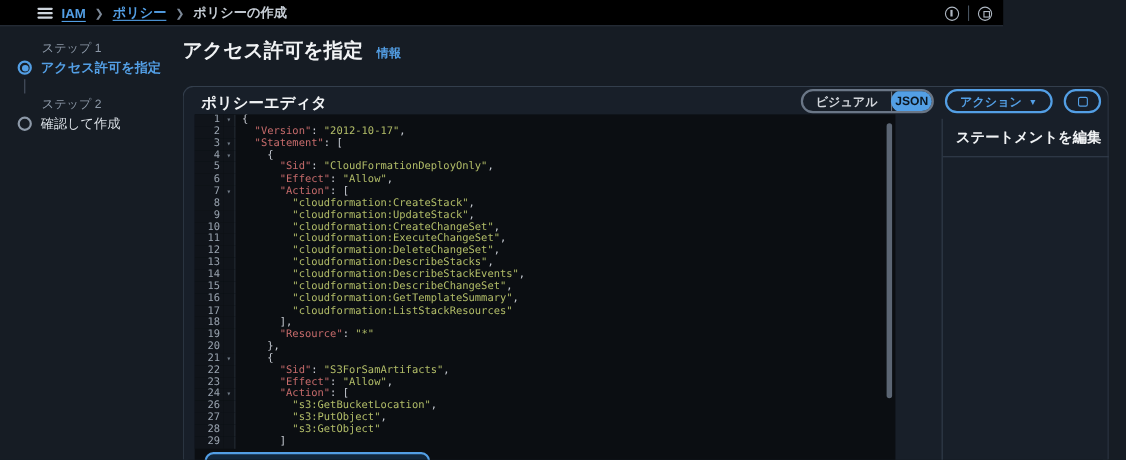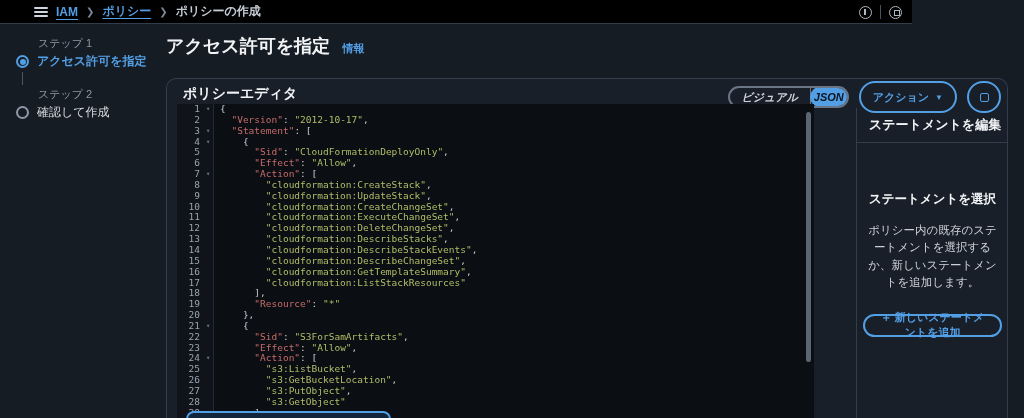--- a/index.html
+++ b/index.html
@@ -46,25 +46,25 @@
   
   .container {
     position:absolute; left:166px; top:78px; width:842px; height:340px;
     background:#181f29; border:1px solid #333e4c; border-bottom:none;
     border-radius:10px 10px 0 0;
   }
   .panel-header { position:absolute; left:0; top:0; width:100%; height:25px; }
   .panel-title { position:absolute; left:16px; top:6px; font-size:14px; font-weight:700; color:#f1f3f5; }
   .panel-actions { position:absolute; right:6px; top:2px; display:flex; align-items:center; gap:10px; }
   .seg-control { display:flex; border:2px solid #6a7686; border-radius:16px; overflow:hidden; height:22px; }
-  .seg-opt { padding:0 12px; font-size:11px; font-weight:700; display:flex; align-items:center; cursor:pointer;font-style:italic; }
+  .seg-opt { padding:0 12px; font-size:11px; font-weight:700; display:flex; align-items:center; cursor:pointer; }
   .seg-opt.off { color:#d1d5db; background:transparent; border-right:1px solid #6a7686; }
   .seg-opt.on { color:#0b1620; background:#539fe5; border-radius:14px; margin:-1px; padding:0 4px; }
   .btn-outline {
-    height:32px; border:2px solid #539fe5; border-radius:16px; background:transparent;
+    height:22px; border:2px solid #539fe5; border-radius:16px; background:transparent;
     color:#539fe5; font-size:11px; font-weight:700; padding:0 12px;
     display:flex; align-items:center; gap:6px; cursor:pointer; font-family:inherit;
   }
   .caret { font-size:8px; }
   .btn-icon { width:34px; justify-content:center; padding:0; }
   .square-glyph { width:9px; height:9px; border:1.6px solid #539fe5; border-radius:2px; }
   
   .editor {
     position:absolute; left:10px; top:25px; width:637px; height:315px;
     background:#0b0e12; overflow:hidden;
@@ -168,33 +168,25 @@
         <div class="code-line"><span class="ln">15</span><span class="fold"></span><span class="code-text"><span class="tok-p">        </span><span class="tok-s">"cloudformation:DescribeChangeSet"</span><span class="tok-p">,</span></span></div>
         <div class="code-line"><span class="ln">16</span><span class="fold"></span><span class="code-text"><span class="tok-p">        </span><span class="tok-s">"cloudformation:GetTemplateSummary"</span><span class="tok-p">,</span></span></div>
         <div class="code-line"><span class="ln">17</span><span class="fold"></span><span class="code-text"><span class="tok-p">        </span><span class="tok-s">"cloudformation:ListStackResources"</span></span></div>
         <div class="code-line"><span class="ln">18</span><span class="fold"></span><span class="code-text"><span class="tok-p">      ],</span></span></div>
         <div class="code-line"><span class="ln">19</span><span class="fold"></span><span class="code-text"><span class="tok-p">      </span><span class="tok-k">"Resource"</span><span class="tok-p">: </span><span class="tok-s">"*"</span></span></div>
         <div class="code-line"><span class="ln">20</span><span class="fold"></span><span class="code-text"><span class="tok-p">    },</span></span></div>
         <div class="code-line"><span class="ln">21</span><span class="fold">▾</span><span class="code-text"><span class="tok-p">    {</span></span></div>
         <div class="code-line"><span class="ln">22</span><span class="fold"></span><span class="code-text"><span class="tok-p">      </span><span class="tok-k">"Sid"</span><span class="tok-p">: </span><span class="tok-s">"S3ForSamArtifacts"</span><span class="tok-p">,</span></span></div>
         <div class="code-line"><span class="ln">23</span><span class="fold"></span><span class="code-text"><span class="tok-p">      </span><span class="tok-k">"Effect"</span><span class="tok-p">: </span><span class="tok-s">"Allow"</span><span class="tok-p">,</span></span></div>
         <div class="code-line"><span class="ln">24</span><span class="fold">▾</span><span class="code-text"><span class="tok-p">      </span><span class="tok-k">"Action"</span><span class="tok-p">: [</span></span></div>
-        <div class="code-line"><span class="ln">25</span><span class="fold"></span><span class="code-text"><span class="tok-p">        </span><span class="tok-s">"s3:ListBucket"</span><span class="tok-p">,</span></span></div>
         <div class="code-line"><span class="ln">26</span><span class="fold"></span><span class="code-text"><span class="tok-p">        </span><span class="tok-s">"s3:GetBucketLocation"</span><span class="tok-p">,</span></span></div>
         <div class="code-line"><span class="ln">27</span><span class="fold"></span><span class="code-text"><span class="tok-p">        </span><span class="tok-s">"s3:PutObject"</span><span class="tok-p">,</span></span></div>
         <div class="code-line"><span class="ln">28</span><span class="fold"></span><span class="code-text"><span class="tok-p">        </span><span class="tok-s">"s3:GetObject"</span></span></div>
         <div class="code-line"><span class="ln">29</span><span class="fold"></span><span class="code-text"><span class="tok-p">      ]</span></span></div>
       </div>
     <div class="editor-vscroll"></div>
     <div class="editor-bottom-pill"></div>
   </div>
 
   <div class="right-panel">
     <div class="rp-header">ステートメントを編集</div>
-    <div class="rp-empty">
-      <div class="rp-empty-title">ステートメントを選択</div>
-      <div class="rp-empty-body">ポリシー内の既存のステートメントを選択するか、新しいステートメントを追加します。</div>
-      <button class="btn-outline rp-add-btn">
-        <span>＋ 新しいステートメントを追加</span>
-      </button>
-    </div>
   </div>
 </div>
 
 </body></html>

